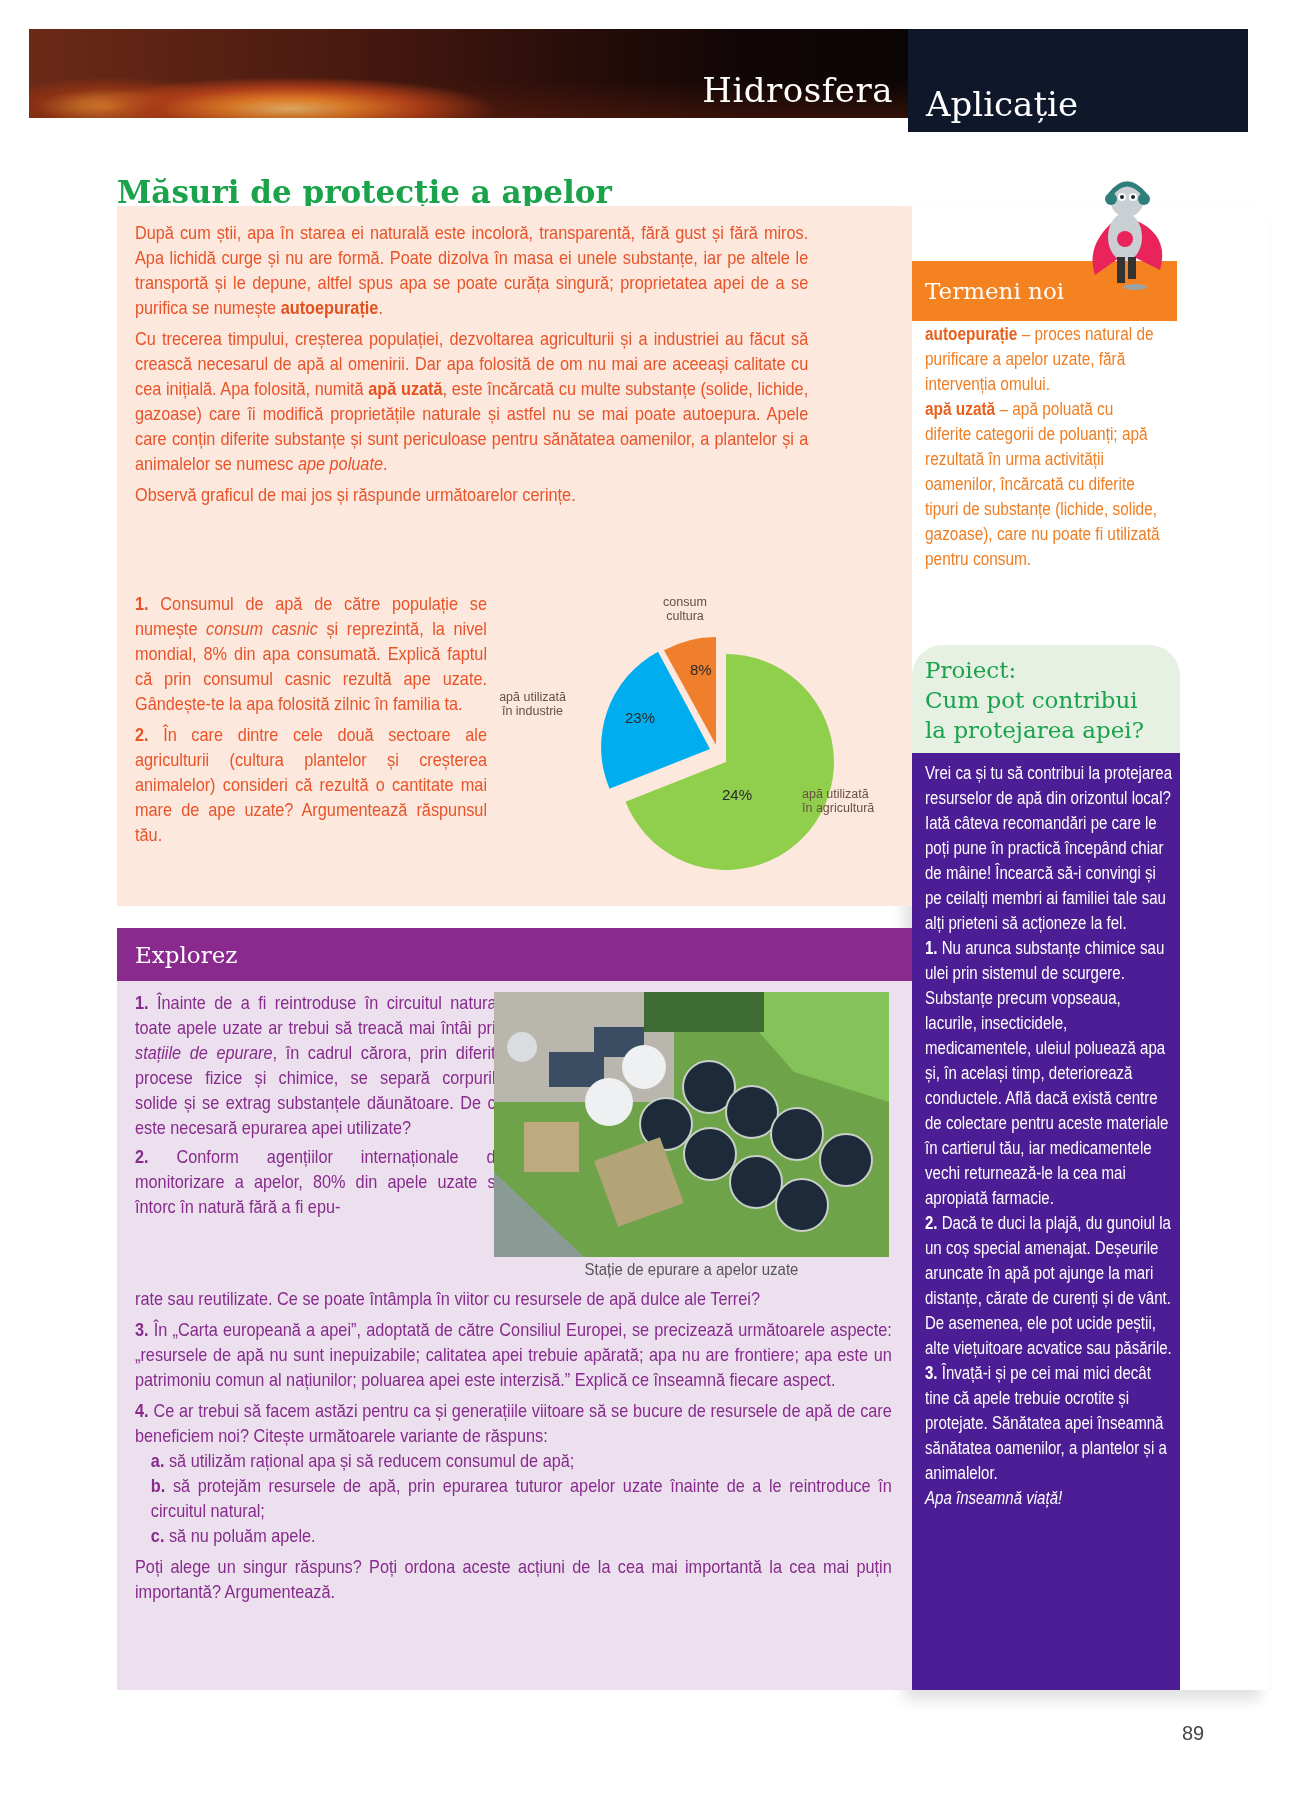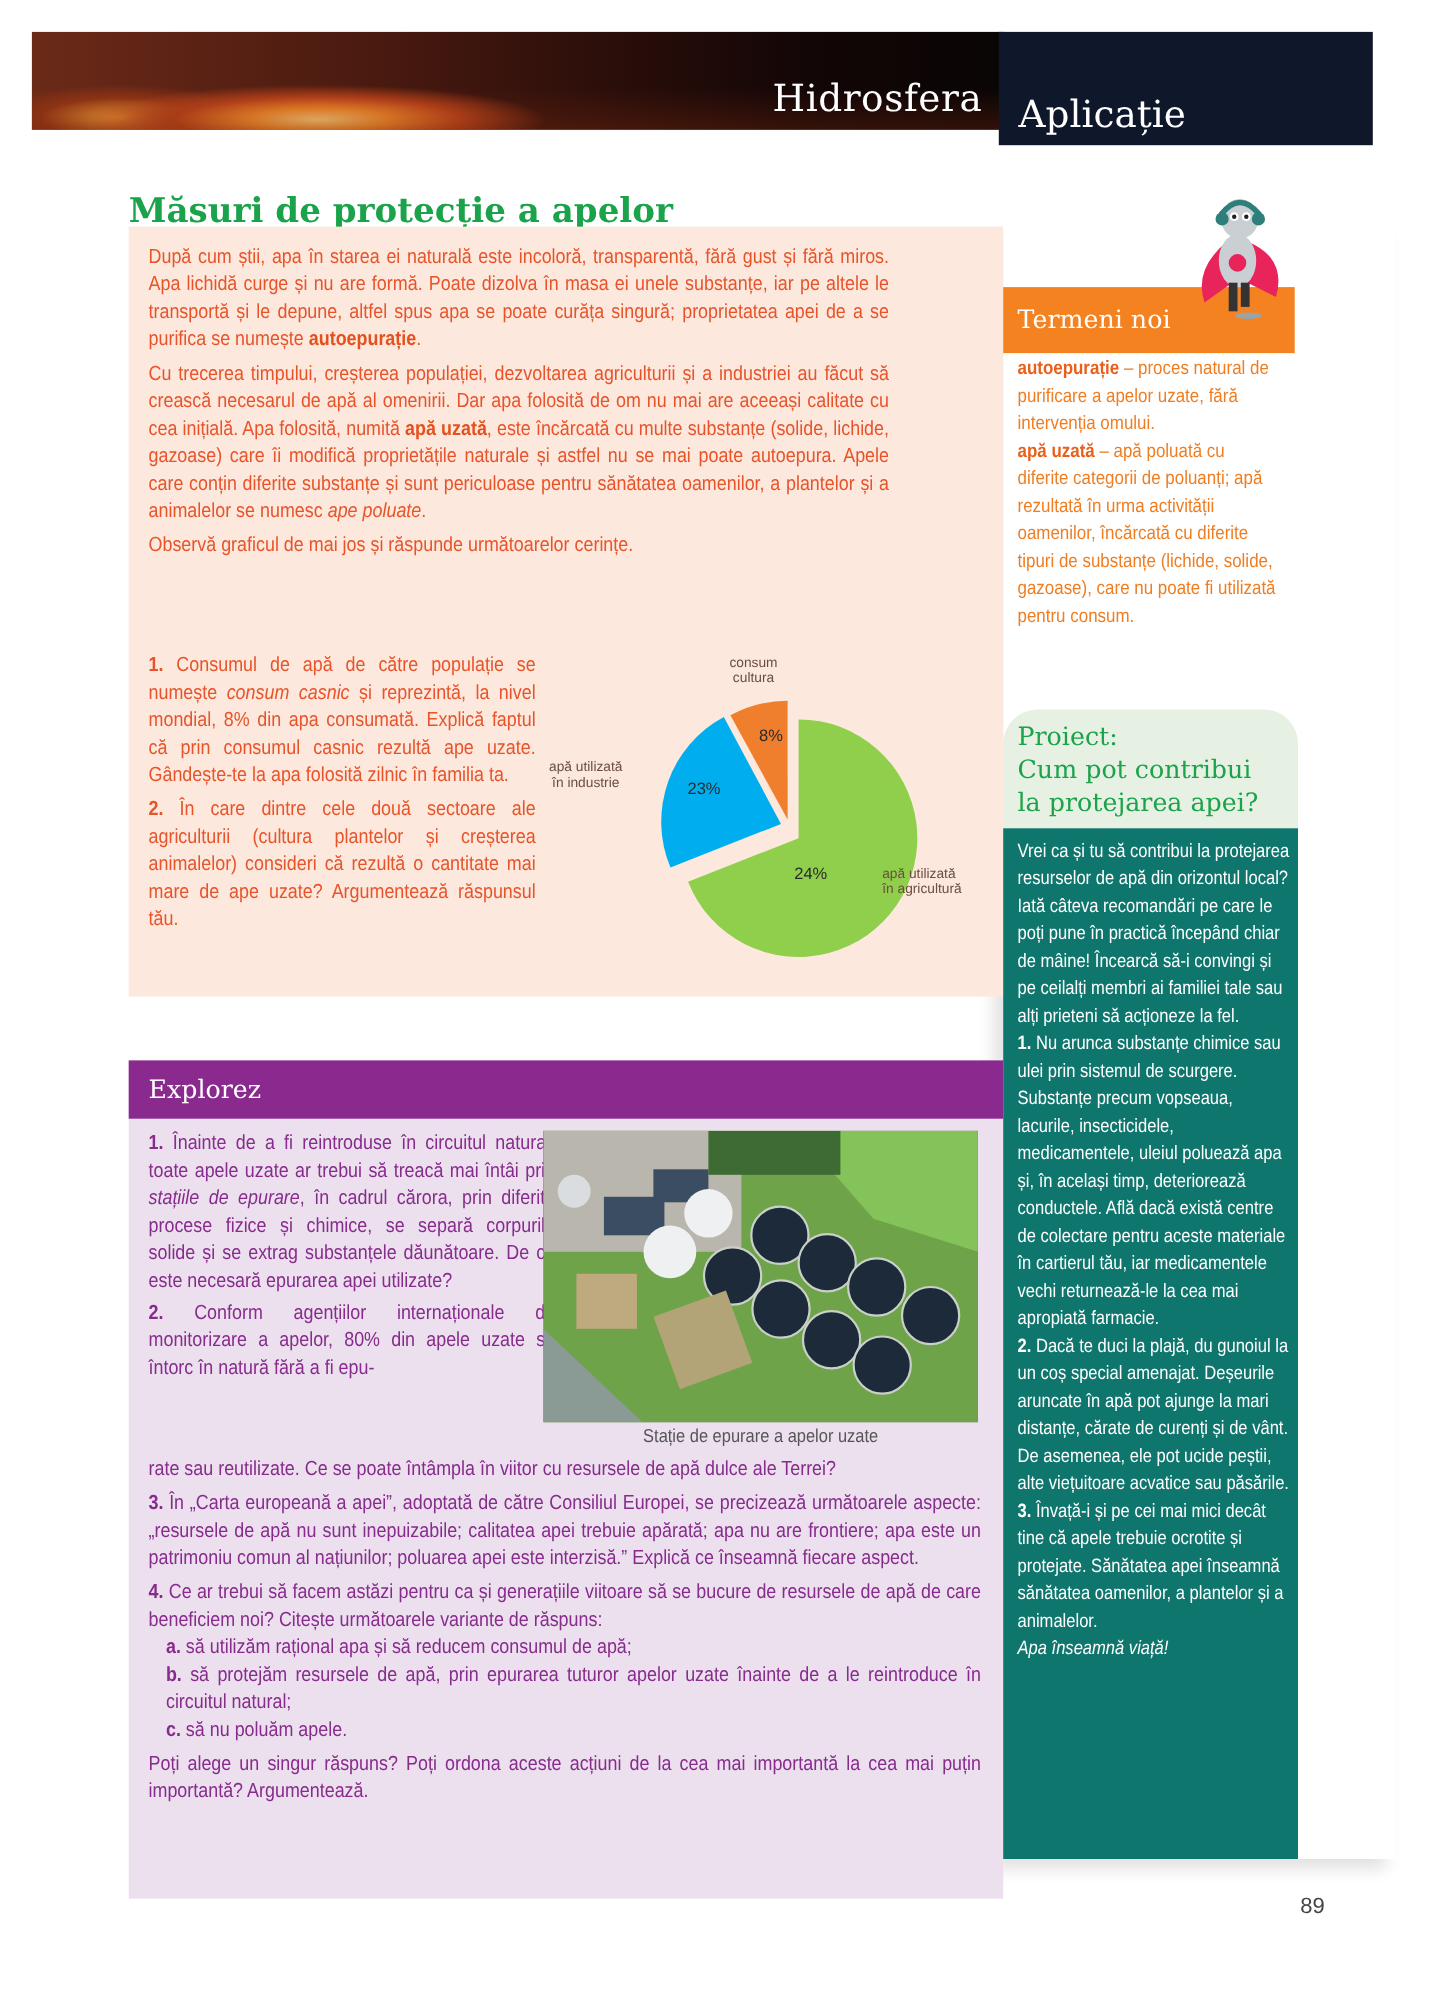--- a/index.html
+++ b/index.html
@@ -39,42 +39,42 @@
   .q-col { position: absolute; left: 18px; top: 385px; width: 370px; }
   .q-col .orange-txt { width: 400px; }
   .num { font-weight: bold; }
   .kw { font-weight: bold; color: #e5511e; }
 
   .pie-wrap { position: absolute; left: 373px; top: 389px; width: 420px; height: 300px; }
   .pie-lbl { position: absolute; color: #6b4e42; font-size: 12.5px; line-height: 14px; text-align: center; }
   .pie-pct { position: absolute; color: #2a2a2a; font-size: 15px; font-weight: normal; }
 
   
-  .explorez { position: absolute; left: 117px; top: 928px; width: 795px; height: 762px; background: #ece0ef; margin-top: 36px; }
+  .explorez { position: absolute; left: 117px; top: 928px; width: 795px; height: 762px; background: #ece0ef; }
   .explorez .sec-head { background: #8a2a8e; height: 53px; }
   .purple-txt { color: #872b8c; font-family: "Liberation Sans", sans-serif; font-size: 18.5px; line-height: 25px;
     text-align: justify; transform: scaleX(0.88); transform-origin: left top; }
   .ex-body { position: absolute; left: 18px; top: 62px; }
   .ex-photo { position: absolute; left: 377px; top: 64px; width: 395px; height: 265px; overflow: hidden;
     background: #5f8a3c; }
   .ex-caption { position: absolute; left: 377px; top: 332px; width: 395px; text-align: center;
     color: #555; font-size: 17px; transform: scaleX(0.88); }
 
   
   .termeni-head { position: absolute; left: 912px; top: 261px; width: 265px; height: 60px; background: #f58220;
     color: #fff; font-family: "DejaVu Serif", serif; font-size: 23px; padding-left: 13px; display: flex; align-items: center; }
   .termeni-body { position: absolute; left: 925px; top: 322px; width: 270px; color: #ef7d22;
     font-size: 17.5px; line-height: 25px; transform: scaleX(0.88); transform-origin: left top; }
   .termeni-body b { color: #e8601c; }
   .mascot { position: absolute; left: 1075px; top: 175px; width: 100px; height: 125px; }
 
   
   .proiect-head { position: absolute; left: 912px; top: 645px; width: 268px; height: 140px; background: #e6f1e3;
     color: #1aa34a; font-family: "DejaVu Serif", serif; font-size: 23px; line-height: 30px; padding: 10px 0 0 13px; border-radius: 31px; }
-  .proiect-body { position: absolute; left: 912px; top: 753px; width: 268px; height: 937px; background: #0f766e; }
+  .proiect-body { position: absolute; left: 912px; top: 753px; width: 268px; height: 937px; background: #4c1d95; }
   .proiect-txt { position: absolute; left: 13px; top: 8px; width: 290px; color: #ffffff;
     font-size: 17.5px; line-height: 25px; transform: scaleX(0.86); transform-origin: left top; }
   .proiect-txt b { font-weight: bold; }
   .proiect-txt i { font-style: italic; }
 
   .page-num { position: absolute; left: 1182px; top: 1722px; color: #444; font-size: 20px; }
 </style>
 </head>
 <body>
 

